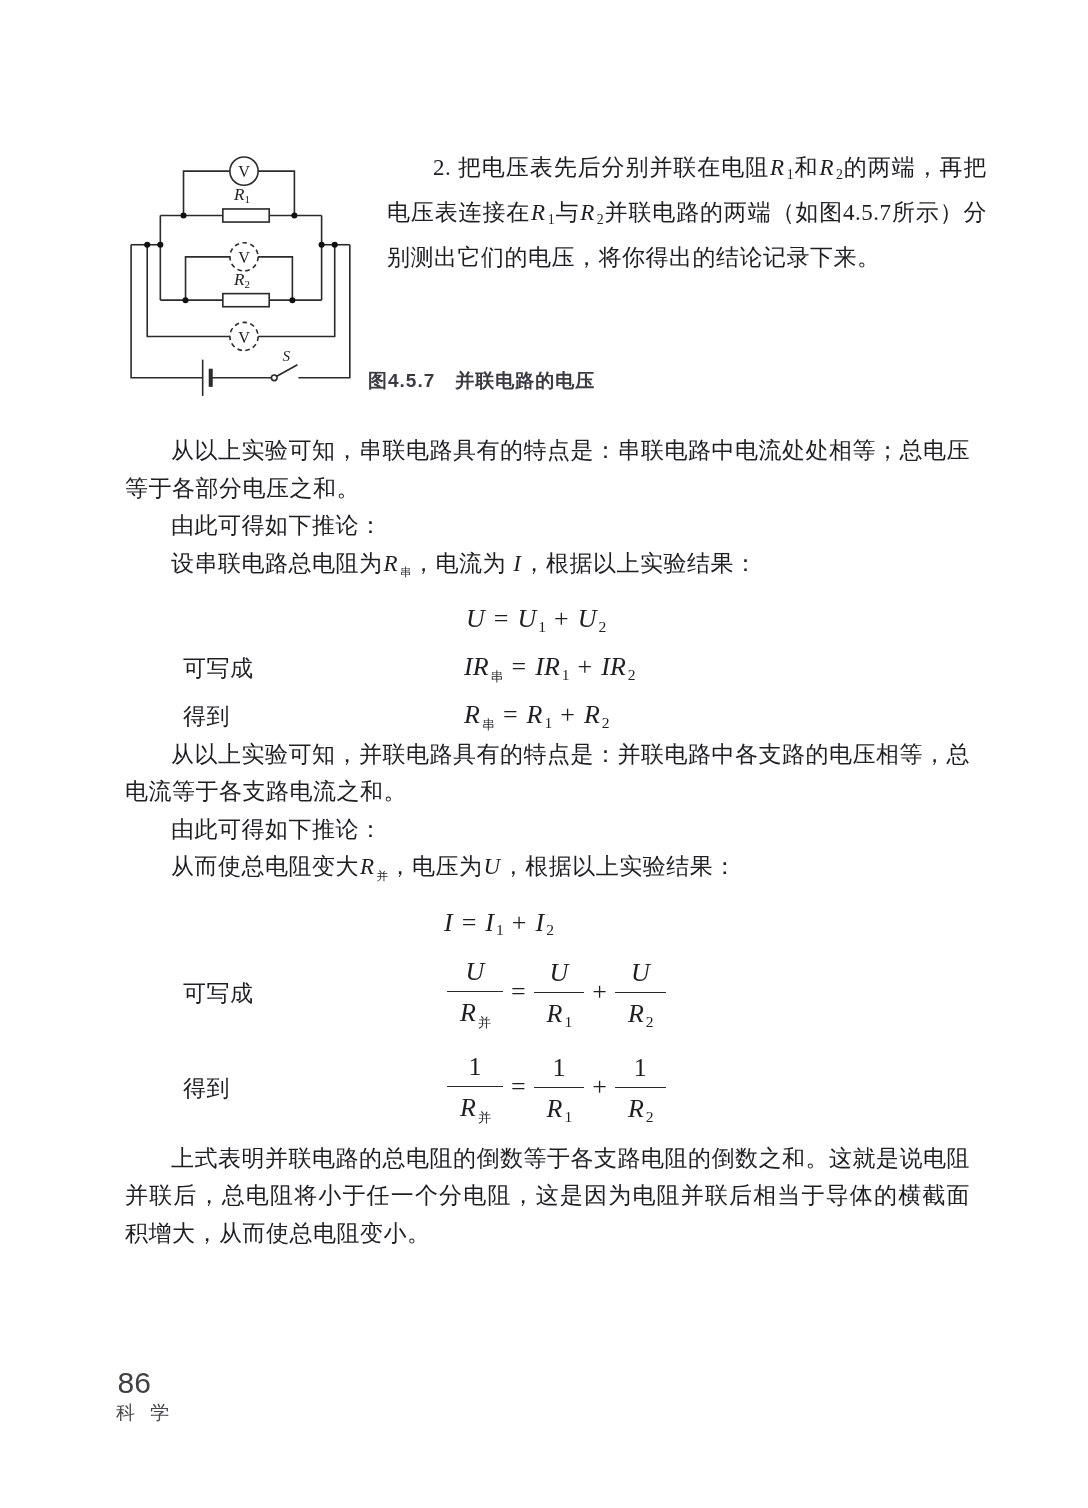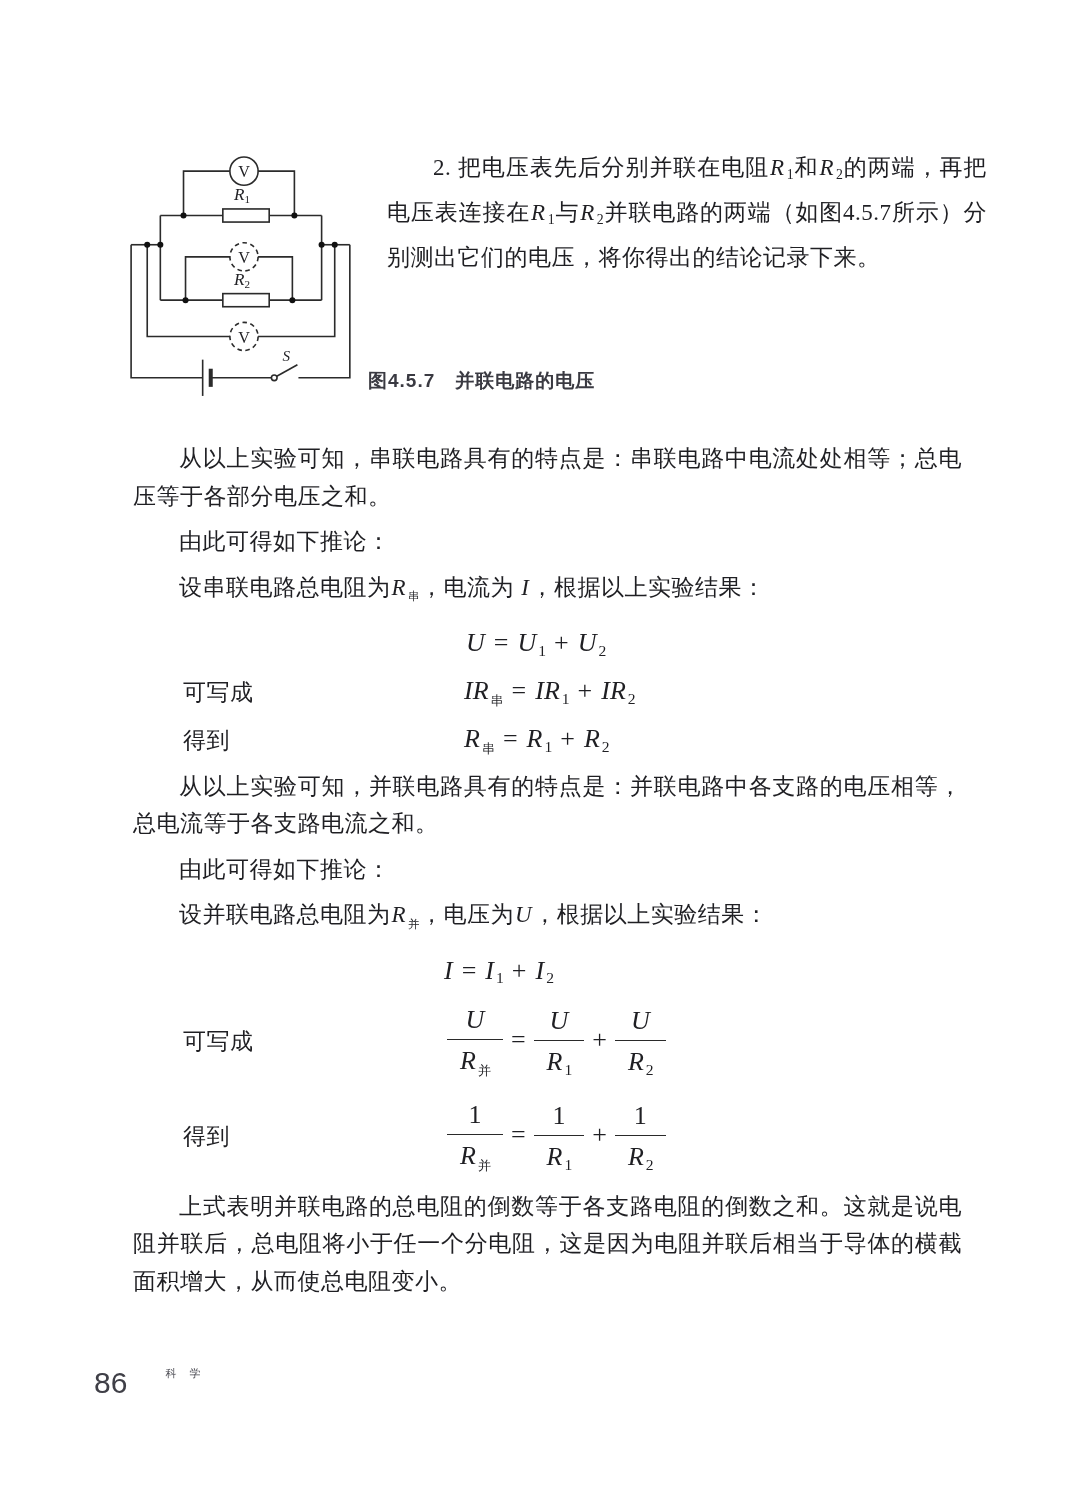--- a/index.html
+++ b/index.html
@@ -17,21 +17,21 @@
     text-align:justify; text-indent:2em;margin-left:17px;
   }
   .fig-caption{
     position:absolute; left:368px; top:368px;
     font-family:"Liberation Sans","DejaVu Sans",sans-serif;
     font-size:19px; letter-spacing:1px; color:#3a3a42;font-weight:bold;
   }
   
   .body-col{position:absolute; left:125px; top:432px; width:845px;
     font-size:23px; line-height:37.5px; letter-spacing:0.5px; text-align:justify;}
-  .body-col p{margin:8px; text-indent:2em;}
+  .body-col p{margin:0; text-indent:2em;}
   .p-mt12{margin-top:12px !important;}
   .p-mt13{margin-top:13px !important;}
   
   .eq-row{position:relative; margin-top:8px; min-height:40px; line-height:40px; text-indent:0;}
   .eq-label{position:absolute; left:58px; top:50%; transform:translateY(-50%);
     font-size:23px; letter-spacing:0.5px; line-height:1;}
   .eq-math{display:inline-block; margin-left:338px; font-size:26px; letter-spacing:0; line-height:1.2;}
   .eq-math-center1{margin-left:340px;}
   .eq-math-center2{margin-left:318px;}
   .eq-frac-row{margin-top:10px; min-height:78px; line-height:78px;}
@@ -40,24 +40,24 @@
   
   .mvar{font-style:italic; padding:0 1px;}
   .msub{font-size:60%; vertical-align:-0.32em; margin-left:1px; font-style:normal;}
   .msubc{font-size:50%; vertical-align:-0.5em; margin-left:1px; font-style:normal;}
   .mop{padding:0 8px;}
   .mtext{}
   .frac{display:inline-block; text-align:center; vertical-align:middle; line-height:1.15;}
   .frac .fnum{display:block; padding:0 12px 4px;}
   .frac .fden{display:block; border-top:1.6px solid #2a2a2a; padding:6px 12px 0;}
   
-  .footer{position:absolute; left:94px; top:1366px; display:flex; align-items:flex-start;
-    font-family:"Liberation Sans","DejaVu Sans",sans-serif;}
+  .footer{position:absolute; left:94px; top:1366px; display:flex; align-items:center;
+    font-family:"Liberation Sans","DejaVu Sans",sans-serif;flex-direction:column;}
   .page-num{font-size:30px; color:#3f3f47;}
-  .subject{font-size:11px; letter-spacing:5px; color:#47474f; margin-left:38px;}
+  .subject{font-size:19px; letter-spacing:5px; color:#47474f; margin-left:22px;}
   
   .circuit-svg text{font-family:"Liberation Serif","DejaVu Serif",serif; fill:#242428;}
 </style>
 </head>
 <body>
 
 <div class="page">
 
   <div class="circuit-figure">
     <svg class="circuit-svg" width="237" height="252" viewBox="0 0 235 250" fill="none" stroke="#2b2b2b" stroke-width="1.6">
@@ -144,21 +144,21 @@
       <span class="eq-label">可写成</span>
       <span class="eq-math"><span class="mvar">IR</span><span class="msubc">串</span><span class="mop">=</span><span class="mvar">IR</span><span class="msub">1</span><span class="mop">+</span><span class="mvar">IR</span><span class="msub">2</span></span>
     </div>
     <div class="eq-row">
       <span class="eq-label">得到</span>
       <span class="eq-math"><span class="mvar">R</span><span class="msubc">串</span><span class="mop">=</span><span class="mvar">R</span><span class="msub">1</span><span class="mop">+</span><span class="mvar">R</span><span class="msub">2</span></span>
     </div>
 
     <p>从以上实验可知，并联电路具有的特点是：并联电路中各支路的电压相等，总电流等于各支路电流之和。</p>
     <p>由此可得如下推论：</p>
-    <p><span class="mtext">设并联电路总电阻为</span><span class="mvar">R</span><span class="msubc">并</span><span class="mtext">，电压为</span><span class="mvar">U</span><span class="mtext">，根据以上实验结果：</span></p>
+    <p><span class="mtext">从而使总电阻变大</span><span class="mvar">R</span><span class="msubc">并</span><span class="mtext">，电压为</span><span class="mvar">U</span><span class="mtext">，根据以上实验结果：</span></p>
 
     <div class="eq-row">
       <span class="eq-math eq-math-center2"><span class="mvar">I</span><span class="mop">=</span><span class="mvar">I</span><span class="msub">1</span><span class="mop">+</span><span class="mvar">I</span><span class="msub">2</span></span>
     </div>
     <div class="eq-row eq-frac-row">
       <span class="eq-label">可写成</span>
       <span class="eq-math"><span class="frac"><span class="fnum"><span class="mvar">U</span></span><span class="fden"><span class="mvar">R</span><span class="msubc">并</span></span></span><span class="mop">=</span><span class="frac"><span class="fnum"><span class="mvar">U</span></span><span class="fden"><span class="mvar">R</span><span class="msub">1</span></span></span><span class="mop">+</span><span class="frac"><span class="fnum"><span class="mvar">U</span></span><span class="fden"><span class="mvar">R</span><span class="msub">2</span></span></span></span>
     </div>
     <div class="eq-row eq-frac-row eq-frac-row2">
       <span class="eq-label">得到</span>

